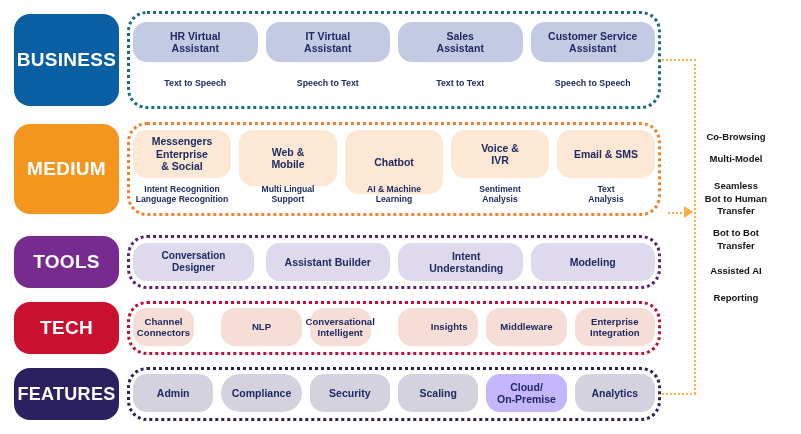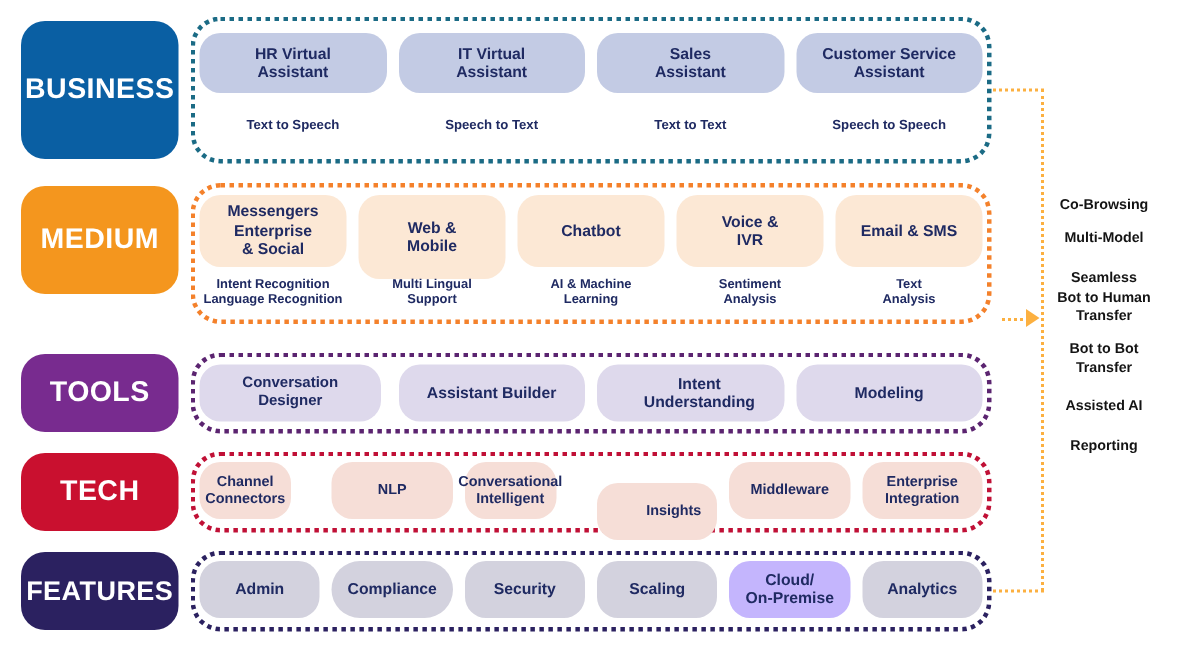--- a/index.html
+++ b/index.html
@@ -123,37 +123,37 @@
         <span style="white-space: pre-line;">Sales
 Assistant</span>
       </div>
       <div class="sub" style="left: 384px; top: 78px; width: 152.5px; font-size: 8.8px; white-space: pre-line;">Text to Text</div>
       <div class="pill" style="left: 530.5px; top: 22px; width: 124.5px; height: 40px; background: rgb(195, 203, 228); font-size: 10.5px;">
         <span style="white-space: pre-line;">Customer Service
 Assistant</span>
       </div>
       <div class="sub" style="left: 516.5px; top: 78px; width: 152.5px; font-size: 8.8px; white-space: pre-line;">Speech to Speech</div>
       <div class="band" style="left: 127px; top: 122px; width: 534px; height: 94px; border-color: rgb(244, 129, 43);"></div>
-      <div class="cat-chip" style="left: 14px; top: 124px; height: 72px; background: rgb(244, 150, 30); font-size: 19px;">
+      <div class="cat-chip" style="left: 14px; top: 124px; height: 90px; background: rgb(244, 150, 30); font-size: 19px;">
         <span>MEDIUM</span>
       </div>
       <div class="pill" style="left: 133px; top: 130px; width: 98px; height: 48px; background: rgb(252, 232, 213); font-size: 10.5px;">
         <span style="white-space: pre-line;">Messengers
 Enterprise
 &amp; Social</span>
       </div>
       <div class="sub" style="left: 119px; top: 184px; width: 126px; font-size: 8.6px; white-space: pre-line;">Intent Recognition
 Language Recognition</div>
       <div class="pill" style="left: 239px; top: 130px; width: 98px; height: 56px; background: rgb(252, 232, 213); font-size: 10.5px;">
         <span style="white-space: pre-line;">Web &amp;
 Mobile</span>
       </div>
       <div class="sub" style="left: 225px; top: 184px; width: 126px; font-size: 8.6px; white-space: pre-line;">Multi Lingual
 Support</div>
-      <div class="pill" style="left: 345px; top: 130px; width: 98px; height: 48px; background: rgb(252, 232, 213); font-size: 10.5px;">
+      <div class="pill" style="left: 345px; top: 130px; width: 98px; height: 64px; background: rgb(252, 232, 213); font-size: 10.5px;">
         <span style="white-space: pre-line;">Chatbot</span>
       </div>
       <div class="sub" style="left: 331px; top: 184px; width: 126px; font-size: 8.6px; white-space: pre-line;">AI &amp; Machine
 Learning</div>
       <div class="pill" style="left: 451px; top: 130px; width: 98px; height: 48px; background: rgb(252, 232, 213); font-size: 10.5px;">
         <span style="white-space: pre-line;">Voice &amp;
 IVR</span>
       </div>
       <div class="sub" style="left: 437px; top: 184px; width: 126px; font-size: 8.6px; white-space: pre-line;">Sentiment
 Analysis</div>
@@ -188,21 +188,21 @@
         <span style="white-space: pre-line;">Channel
 Connectors</span>
       </div>
       <div class="pill" style="left: 221.333px; top: 308px; width: 80.3333px; height: 38px; background: rgb(246, 222, 215); font-size: 9.6px;">
         <span style="white-space: pre-line;">NLP</span>
       </div>
       <div class="pill" style="left: 309.667px; top: 308px; width: 61px; height: 38px; background: rgb(246, 222, 215); font-size: 9.6px;">
         <span style="white-space: pre-line;">Conversational
 Intelligent</span>
       </div>
-      <div class="pill" style="left: 398px; top: 322px; width: 80.3333px; height: 38px; background: rgb(246, 222, 215); font-size: 9.6px; padding-left: 22px;">
+      <div class="pill" style="left: 398px; top: 308px; width: 80.3333px; height: 38px; background: rgb(246, 222, 215); font-size: 9.6px; padding-left: 22px;">
         <span style="white-space: pre-line;">Insights</span>
       </div>
       <div class="pill" style="left: 486.333px; top: 308px; width: 80.3333px; height: 38px; background: rgb(246, 222, 215); font-size: 9.6px;">
         <span style="white-space: pre-line;">Middleware</span>
       </div>
       <div class="pill" style="left: 574.667px; top: 308px; width: 80.3333px; height: 38px; background: rgb(246, 222, 215); font-size: 9.6px;">
         <span style="white-space: pre-line;">Enterprise
 Integration</span>
       </div>
       <div class="band" style="left: 127px; top: 367px; width: 534px; height: 54px; border-color: rgb(43, 33, 96);"></div>

